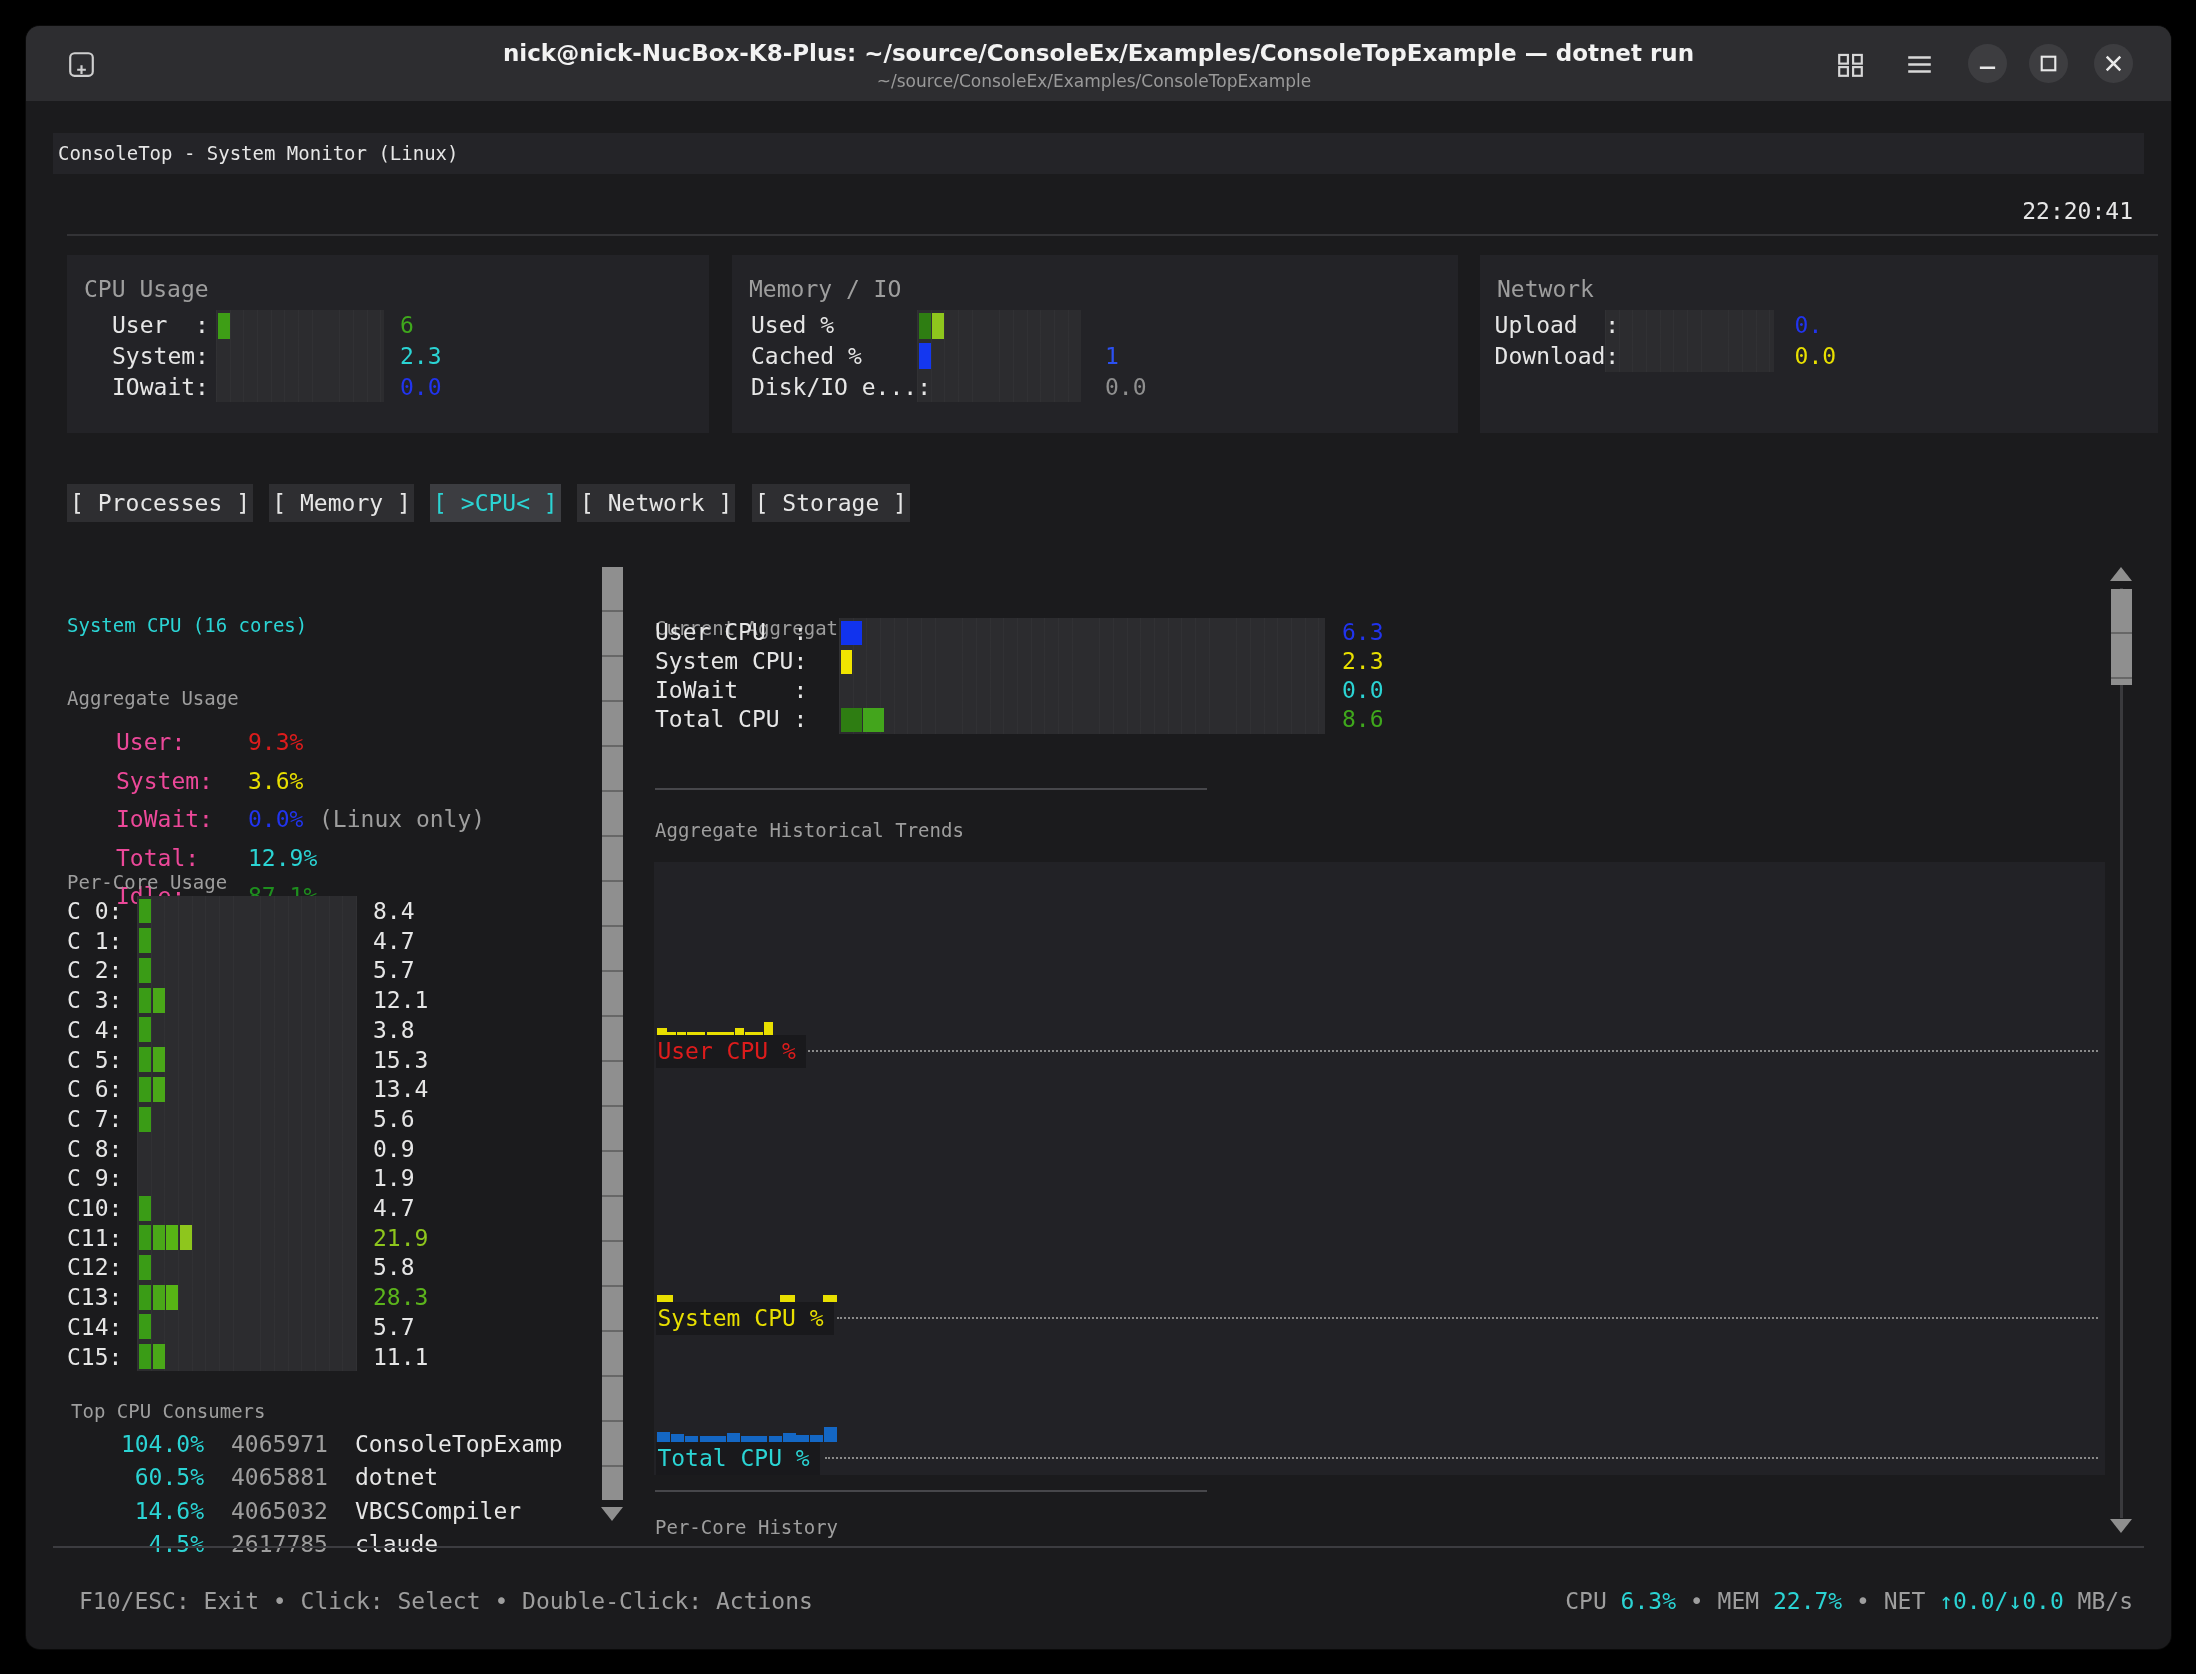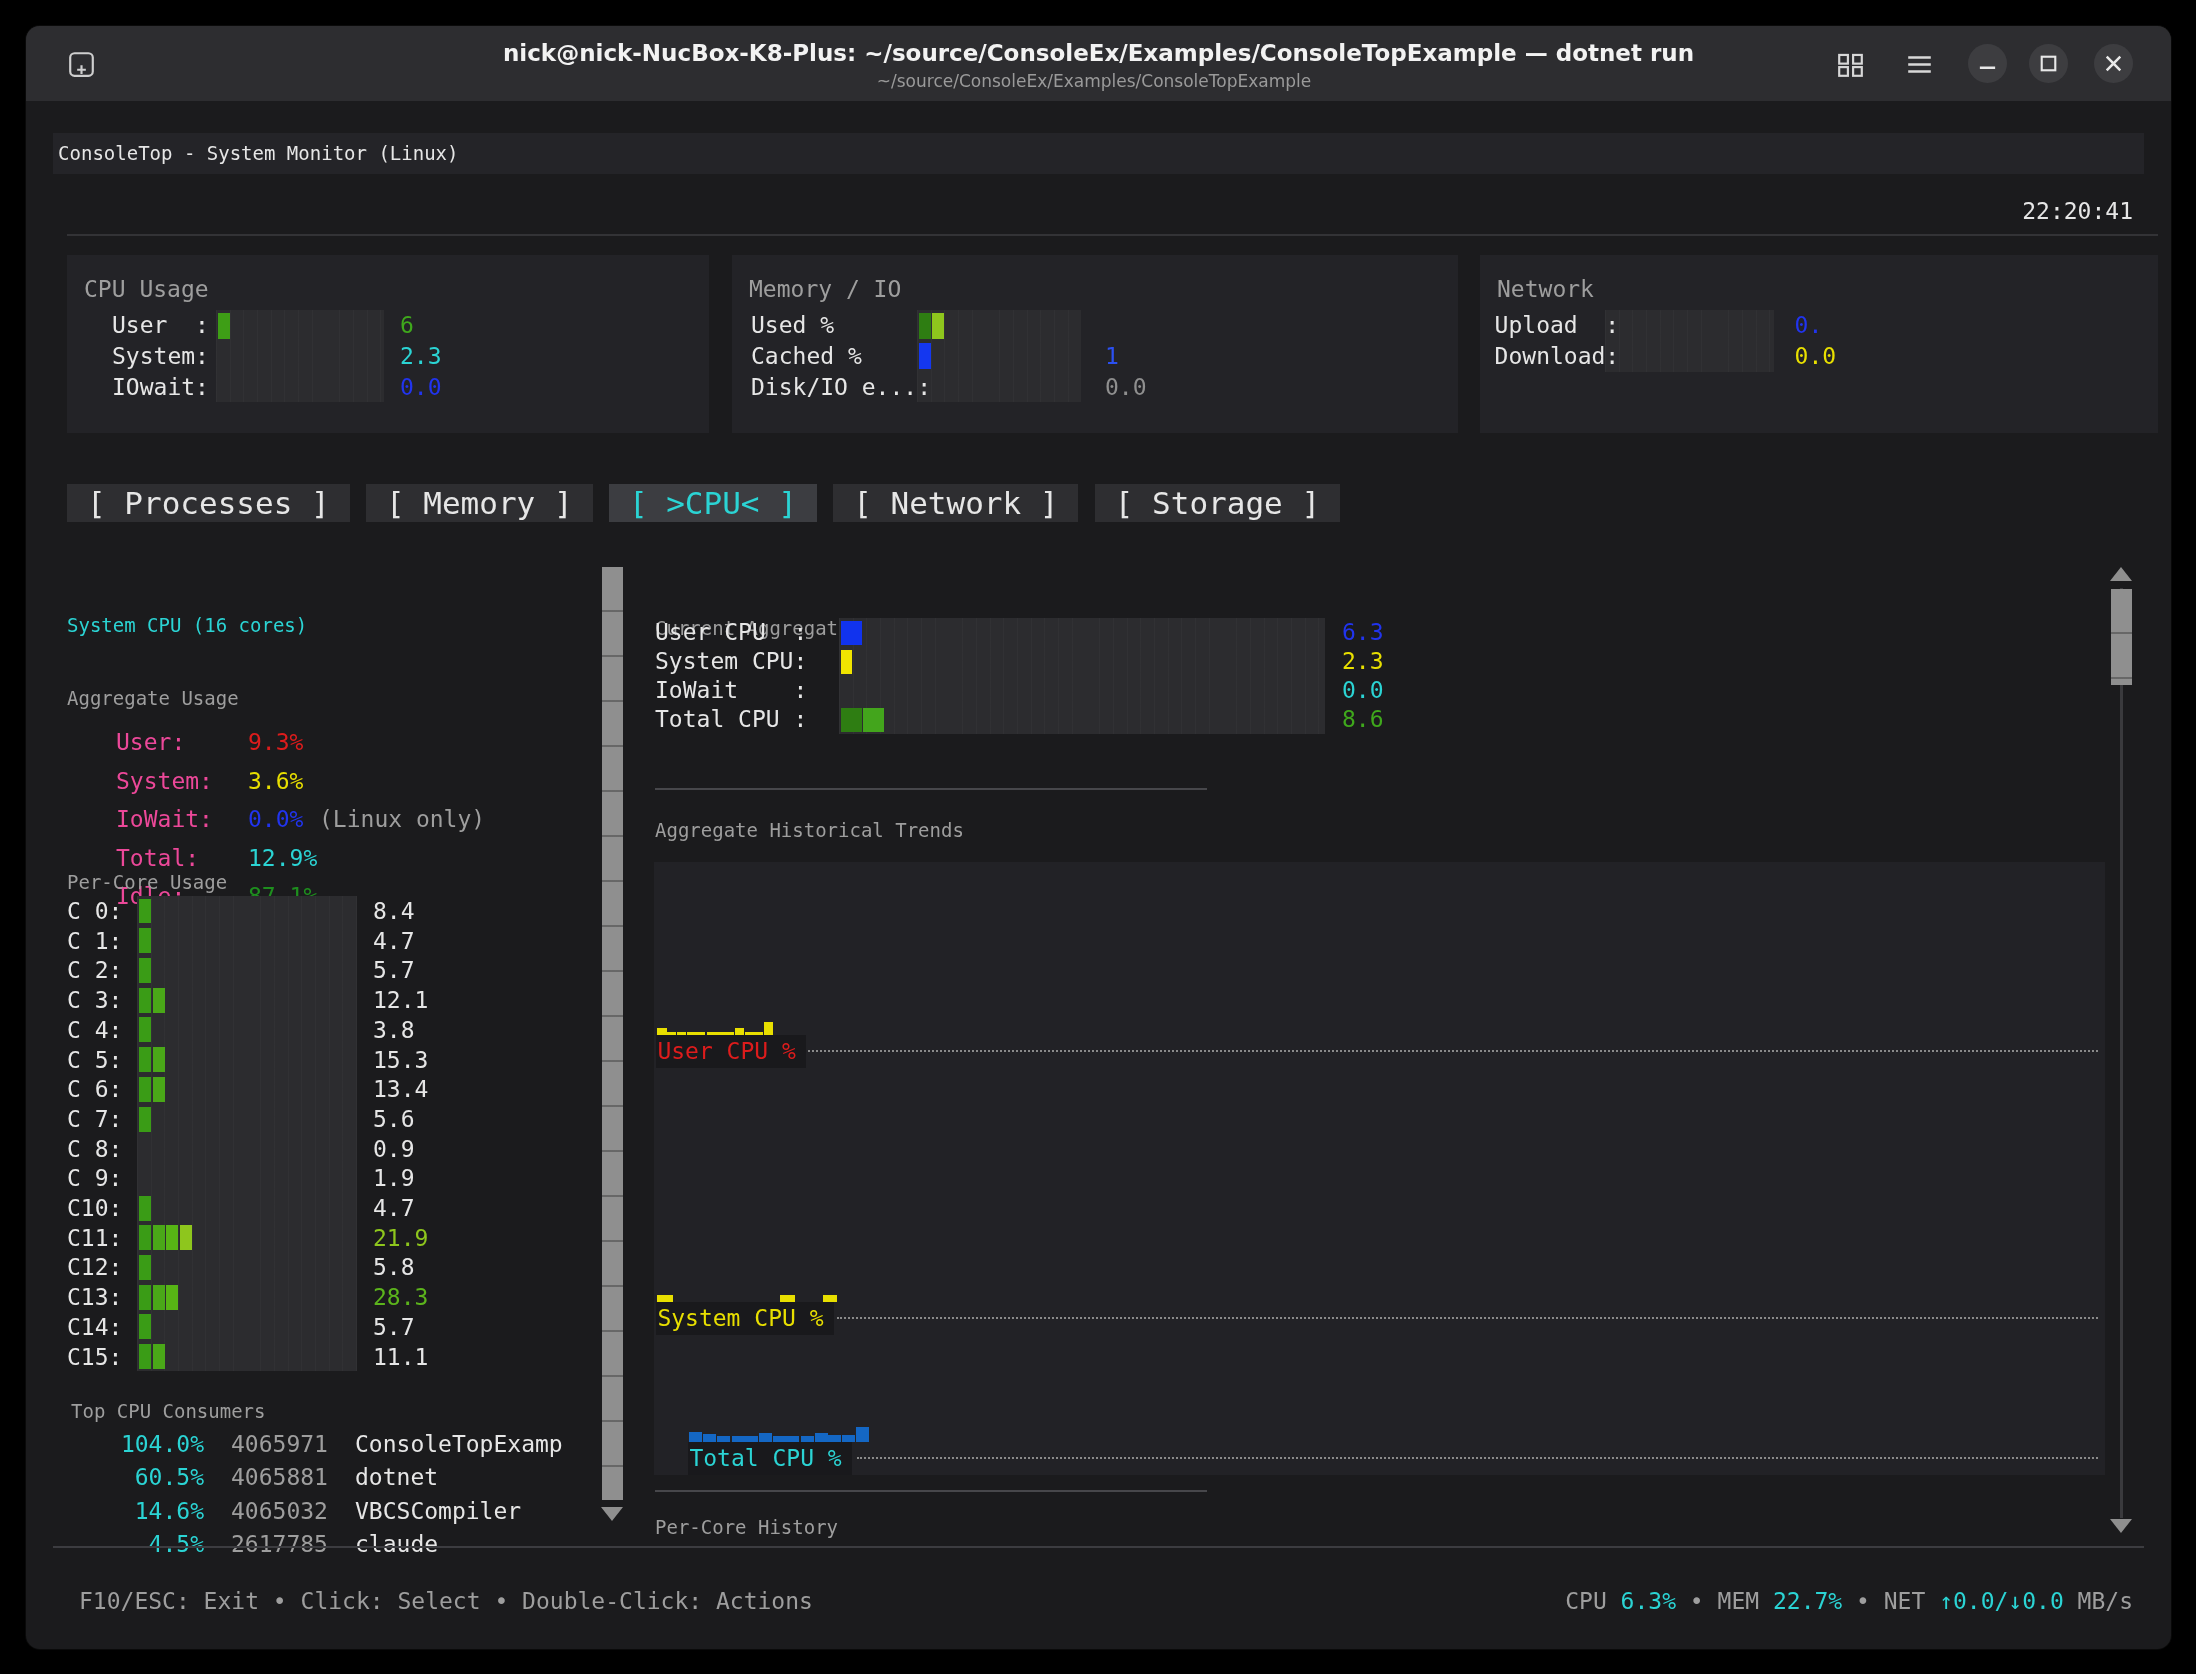--- a/index.html
+++ b/index.html
@@ -27,21 +27,21 @@
   #p-cpu{left:41px;width:642px;} #p-mem{left:706px;width:726px;} #p-net{left:1454px;width:678px;}
   .ptitle{position:absolute;left:17px;top:19px;font-size:23px;line-height:31px;color:#9e9e9e;white-space:pre;}
   
   .meter{position:absolute;}
   .meter-track{position:absolute;background:#2c2c2f;background-image:repeating-linear-gradient(90deg,rgba(255,255,255,.025) 0 0.9px,transparent 0.9px 13.7px);}
   .mlabel{position:absolute;left:0;font-size:23px;color:#e6e6e6;white-space:pre;}
   .mval{position:absolute;font-size:23px;white-space:pre;}
   .meter-fill{position:absolute;}
   
   #tabbar{position:absolute;left:41px;top:458px;height:39px;white-space:nowrap;}
-  .tab{display:inline-block;background:#2e2e31;color:#e6e6e6;font-size:31px;line-height:38px;padding:0 20px;margin-right:16.3px;white-space:pre;}
+  .tab{display:inline-block;background:#2e2e31;color:#e6e6e6;font-size:23px;line-height:38px;padding:0 3px;margin-right:16.3px;white-space:pre;}
   .tab.active{background:#3c3d41;color:#2bd4d4;}
   
   .agrow{position:absolute;left:0;height:39px;}
   .aglabel{position:absolute;left:29px;font-size:23px;line-height:34px;color:#ec4899;white-space:pre;margin-left:20px;}
   .agval{position:absolute;left:181px;font-size:23px;line-height:34px;white-space:pre;}
   .agsuf{position:absolute;left:252px;font-size:23px;line-height:34px;color:#9e9e9e;white-space:pre;}
   .consrow{position:absolute;left:0;height:33px;}
   .cpct{position:absolute;left:0;width:137px;text-align:right;font-size:23px;line-height:32px;color:#2bd4d4;white-space:pre;}
   .cpid{position:absolute;left:164px;font-size:23px;line-height:32px;color:#9e9e9e;white-space:pre;}
   .cname{position:absolute;left:288px;font-size:23px;line-height:32px;color:#e6e6e6;white-space:pre;}
@@ -310,21 +310,21 @@
         <div class="tbar" style="left: 108px; width: 9.4px; height: 13px; background: rgb(232, 223, 0);"></div>
         <div class="tchip" style="color: rgb(221, 28, 28);">User CPU %</div>
       </div>
       <div class="trend" style="top: 412px; margin-top: 28px;">
         <div class="dotline" style="left: 181px; right: 5.1px;"></div>
         <div class="tbar" style="left: 1.7px; width: 15.4px; height: 6.8px; background: rgb(232, 223, 0);"></div>
         <div class="tbar" style="left: 124px; width: 15.4px; height: 6.8px; background: rgb(232, 223, 0);"></div>
         <div class="tbar" style="left: 167px; width: 14.6px; height: 6.8px; background: rgb(232, 223, 0);"></div>
         <div class="tchip" style="color: rgb(232, 223, 0);">System CPU %</div>
       </div>
-      <div class="trend" style="top: 580px; margin-left: 32px;">
+      <div class="trend" style="top: 580px;">
         <div class="dotline" style="left: 169px; right: 5.1px;"></div>
         <div class="tbar" style="left: 1.7px; width: 13px; height: 10.3px; background: rgb(20, 103, 196);"></div>
         <div class="tbar" style="left: 15.4px; width: 13px; height: 7.7px; background: rgb(20, 103, 196);"></div>
         <div class="tbar" style="left: 29px; width: 13px; height: 6px; background: rgb(20, 103, 196);"></div>
         <div class="tbar" style="left: 44px; width: 13px; height: 6px; background: rgb(20, 103, 196);"></div>
         <div class="tbar" style="left: 57px; width: 13px; height: 6px; background: rgb(20, 103, 196);"></div>
         <div class="tbar" style="left: 71px; width: 13px; height: 8.6px; background: rgb(20, 103, 196);"></div>
         <div class="tbar" style="left: 85px; width: 13px; height: 6px; background: rgb(20, 103, 196);"></div>
         <div class="tbar" style="left: 98px; width: 13px; height: 6px; background: rgb(20, 103, 196);"></div>
         <div class="tbar" style="left: 113px; width: 13px; height: 6px; background: rgb(20, 103, 196);"></div>

